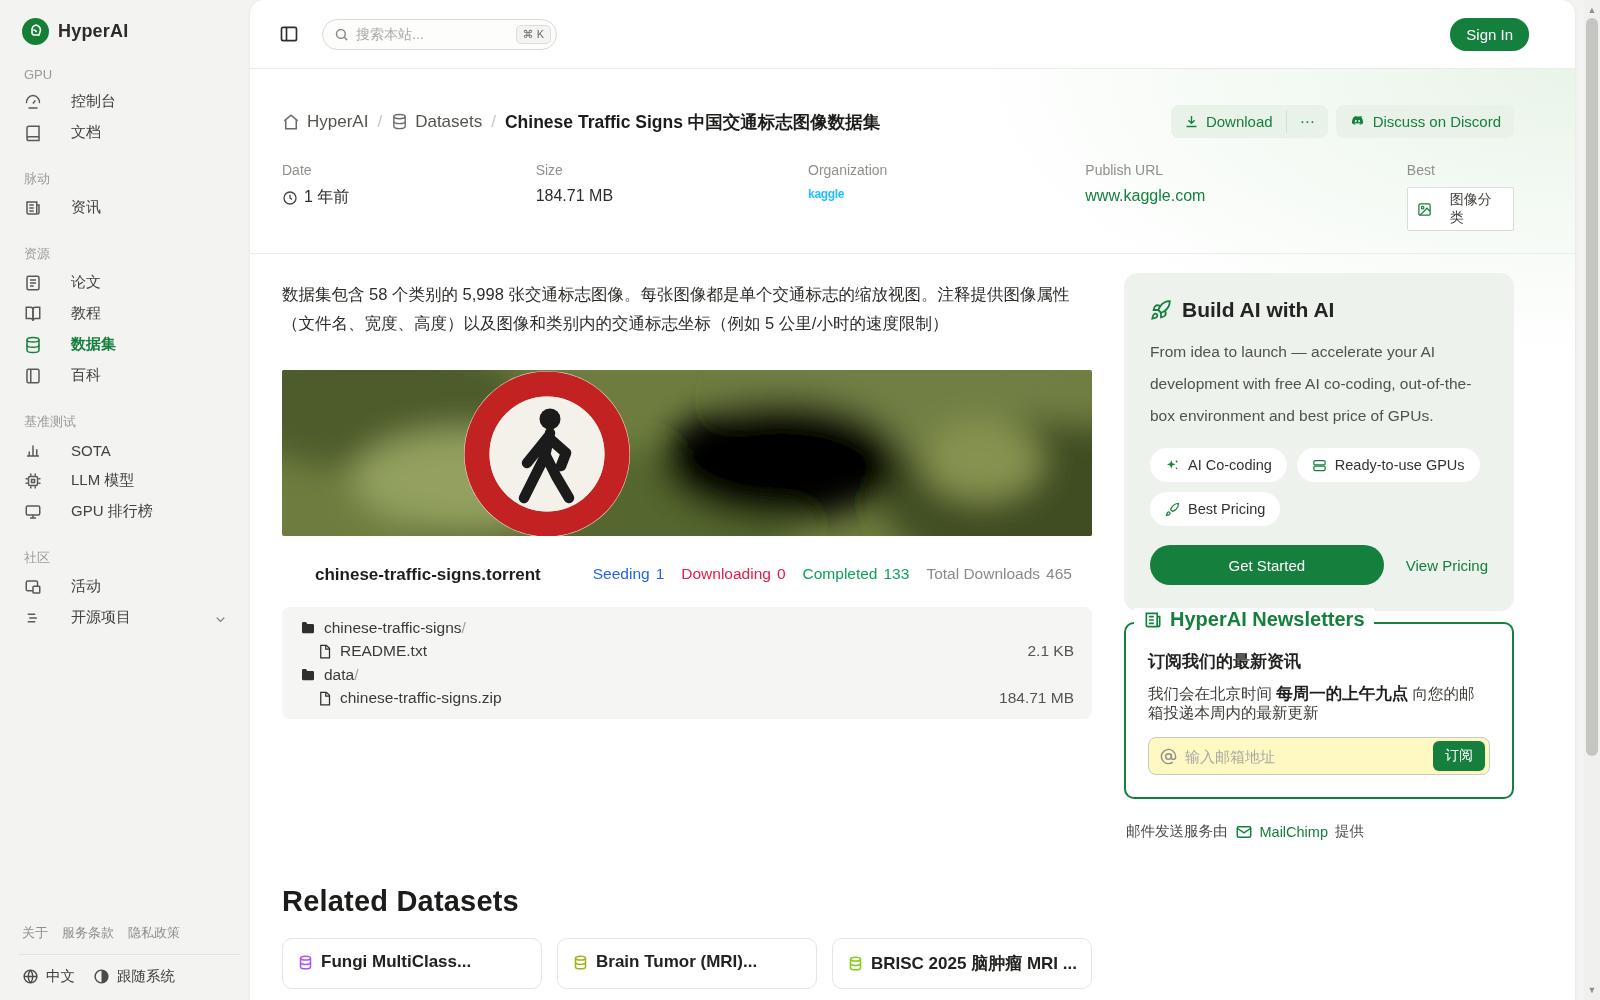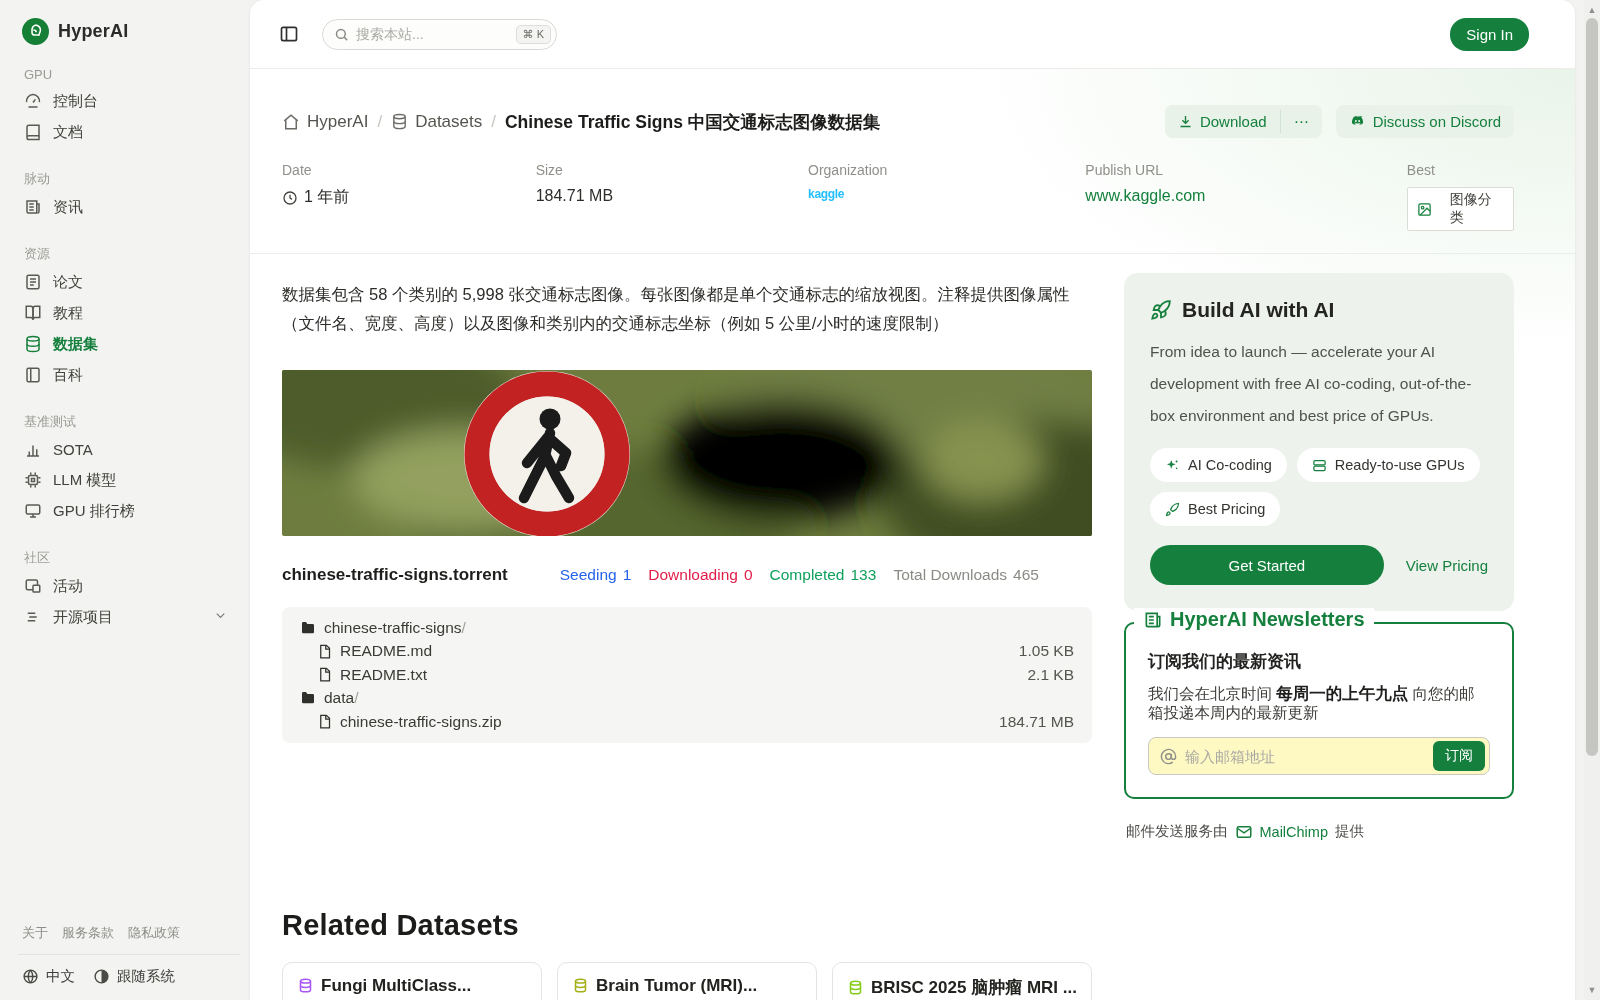--- a/index.html
+++ b/index.html
@@ -10,21 +10,21 @@
   }
   svg { display:block; }
   .ic { flex:none; }
 
   
   .sidebar { position:absolute; left:0; top:0; width:250px; height:100%; padding:18px 14px 14px 16px; display:flex; flex-direction:column; }
   .logo-row { display:flex; align-items:center; gap:9px; padding-left:6px; }
   .logo-mark { width:27px; height:27px; border-radius:50%; background:#157f36; color:#fff; display:flex; align-items:center; justify-content:center; }
   .logo-text { font-size:18px; font-weight:bold; color:#2b2b29; letter-spacing:.2px; }
   .nav-group-label { font-size:13px; color:#9b9b96; margin:22px 0 4px 8px; }
-  .nav-item { display:flex; align-items:flex-start; gap:11px; padding:6px 8px; border-radius:8px; color:#41413d; font-size:15px; cursor:pointer; }
+  .nav-item { display:flex; align-items:flex-end; gap:29px; padding:6px 8px; border-radius:8px; color:#41413d; font-size:15px; cursor:pointer; }
   .nav-item .ic { color:#5a5a55; }
   .nav-item.active { color:#15803d; font-weight:bold; }
   .nav-item.active .ic { color:#15803d; }
   .nav-item .chev { margin-left:auto; color:#7a7a76; }
   .sidebar-footer { margin-top:auto; padding-left:6px; }
   .foot-links { display:flex; gap:14px; font-size:13px; color:#8d8d89; padding-bottom:12px; }
   .foot-links span { cursor:pointer; }
   .foot-divider { border-top:1px solid #e3e3e0; margin:0 -4px; }
   .foot-meta { display:flex; align-items:center; gap:18px; padding-top:12px; font-size:14.5px; color:#3e3e3b; }
   .foot-meta .opt { display:flex; align-items:center; gap:7px; cursor:pointer; }
@@ -44,21 +44,21 @@
   .content { position:relative; height:931px; padding:36px 61px 0 32px; overflow:hidden;
     background:radial-gradient(1100px 520px at 100% 0%, #e9f4e9 0%, rgba(255,255,255,0) 55%), #fff; }
 
   
   .head-row { display:flex; align-items:center; }
   .breadcrumb { display:flex; align-items:center; gap:9px; font-size:17px; color:#55554f; }
   .breadcrumb .ic { color:#6b6b66; }
   .crumb { display:flex; align-items:center; gap:7px; cursor:pointer; }
   .crumb-sep { color:#c6c6c1; }
   .crumb-current { font-size:17.5px; font-weight:bold; color:#1d1d1b; }
-  .head-actions { margin-left:auto; display:flex; align-items:center; gap:14px; }
+  .head-actions { margin-left:auto; display:flex; align-items:center; gap:8px; }
   .pill-group { display:flex; align-items:stretch; background:#e9f2e9; border-radius:8px; overflow:hidden; }
   .pill-btn { display:flex; align-items:center; gap:7px; background:#e9f2e9; color:#15803d; font-size:15px; padding:0 13px; height:33px; border:none; cursor:pointer; font-family:inherit; }
   .pill-group .sep { width:1px; background:#d2e2d2; margin:5px 0; }
   .meta-row { display:flex; margin-top:24px; }
   .meta-cell { }
   .meta-label { font-size:14px; color:#90908b; }
   .meta-value { margin-top:9px; font-size:16px; color:#2d2d2a; display:flex; align-items:center; gap:6px; }
   .meta-value .ic { color:#44443f; }
   .kaggle-mark { color:#20beff; font-weight:bold; font-size:12px; letter-spacing:-.3px; }
   .url-link { color:#15803d; cursor:pointer; }
@@ -68,21 +68,21 @@
   .w-tags{margin-left:auto; display:flex; flex-direction:column; align-items:flex-start;}
   .full-divider { border-top:1px solid #ececea; margin:22px -61px 0 -32px; }
 
   
   .columns { display:flex; gap:32px; }
   .main-col { width:810px; }
   .rail { width:390px; padding-top:19px; }
 
   .desc { margin-top:26px; font-size:16.5px; line-height:29px; color:#2c2c29; }
   .hero { margin-top:32px; width:810px; height:166px; border-radius:2px; overflow:hidden; }
-  .torrent-row { margin-top:29px; display:flex; align-items:center; font-size:15.5px; }
+  .torrent-row { margin-top:29px; display:flex; align-items:flex-start; font-size:15.5px;margin-left:33px; }
   .torrent-name { font-size:17px; font-weight:bold; color:#1e1e1c; margin-right:52px; }
   .stat { display:flex; gap:6px; margin-right:17px; }
   .stat-seeding { color:#2563eb; }
   .stat-down { color:#e11d48; }
   .stat-completed { color:#10a05c; }
   .stat-total { color:#8b8b86; }
   .filebox { margin-top:22px; background:#f5f5f3; border-radius:8px; padding:9px 18px; }
   .frow { display:flex; align-items:center; height:23.5px; font-size:15.5px; color:#3a3a36; }
   .frow .ic { margin-right:8px; color:#2f2f2c; }
   .frow.indent { padding-left:17px; }
@@ -483,30 +483,20 @@
             <span>chinese-traffic-signs</span>
               <span class="slash">/</span>
           </div>
           <div class="frow indent">
             <span class="ic">
                 <svg width="15" height="15" viewBox="0 0 24 24" fill="none" stroke="currentColor" stroke-width="2">
                   <path d="M6 2h9l5 5v15H6z"></path>
                   <path d="M14 2v6h6"></path>
                 </svg>
               </span>
-            <span>README.md</span>
-            <span class="fsize">1.05 KB</span>
-          </div>
-          <div class="frow indent">
-            <span class="ic">
-                <svg width="15" height="15" viewBox="0 0 24 24" fill="none" stroke="currentColor" stroke-width="2">
-                  <path d="M6 2h9l5 5v15H6z"></path>
-                  <path d="M14 2v6h6"></path>
-                </svg>
-              </span>
             <span>README.txt</span>
             <span class="fsize">2.1 KB</span>
           </div>
           <div class="frow">
             <span class="ic">
                 <svg width="16" height="16" viewBox="0 0 24 24" fill="currentColor">
                   <path d="M3 5a2 2 0 0 1 2-2h4l2 3h8a2 2 0 0 1 2 2v10a2 2 0 0 1-2 2H5a2 2 0 0 1-2-2V5z"></path>
                 </svg>
               </span>
             <span>data</span>

